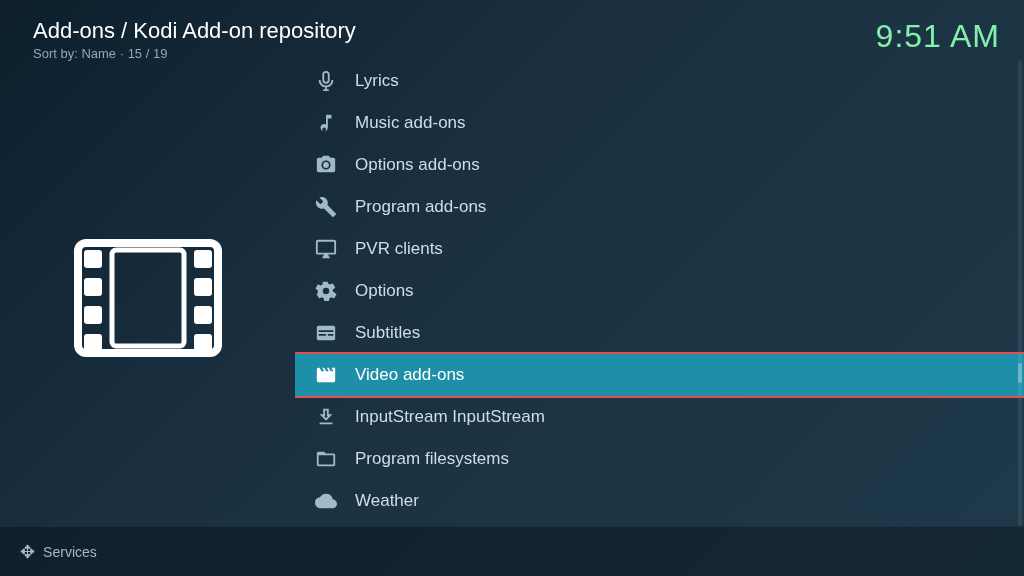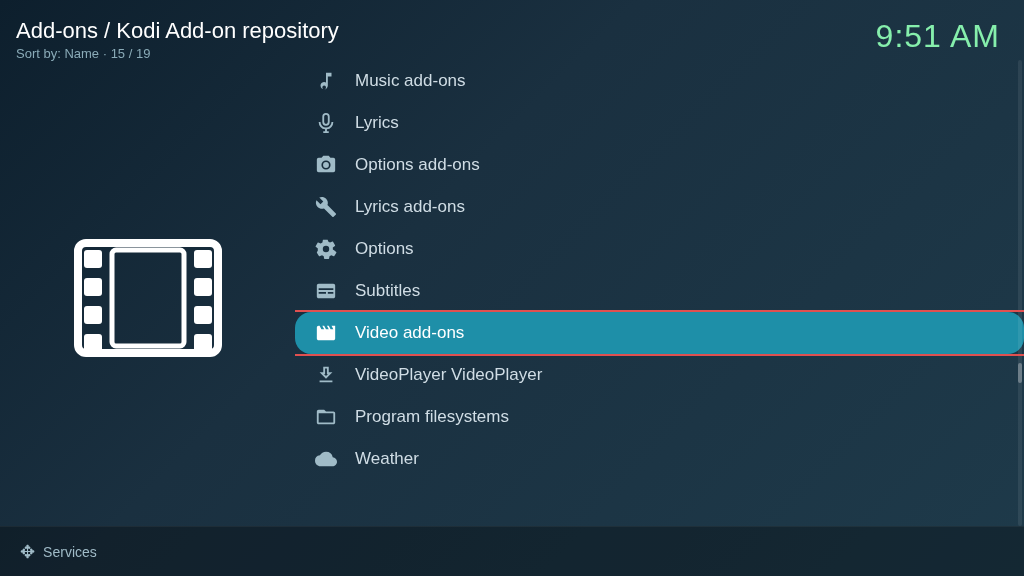--- a/index.html
+++ b/index.html
@@ -20,21 +20,21 @@
       inset: 0;
       background: linear-gradient(135deg, #0d1f2d 0%, #1a3040 40%, #1e3a4a 100%);
     }
 
     
     .header {
       position: absolute;
       top: 0;
       left: 0;
       right: 0;
-      padding: 18px 24px 8px 16px;
+      padding: 18px 24px 8px 33px;
       display: flex;
       justify-content: space-between;
       align-items: flex-start;
       z-index: 10;
     }
 
     .header-title {
       font-size: 22px;
       font-weight: 400;
       color: #ffffff;
@@ -92,21 +92,20 @@
       font-size: 17px;
       color: #d0dde5;
       cursor: pointer;
       gap: 18px;
     }
 
     .list-item.selected {
       background: #1e8fa8;
       color: #ffffff;
       position: relative;
-      border-radius: 16px;
     }
 
     .list-item.selected::before {
       content: '';
       position: absolute;
       left: -2px;
       top: -2px;
       right: -2px;
       bottom: -2px;
       border: 2px solid #e05050;
@@ -210,53 +209,61 @@
       <rect x="44" y="22" width="72" height="96" rx="4" fill="none" stroke="white" stroke-width="5"></rect>
     </svg>
   </div>
 </div>
 
 <div class="list-panel">
 
   <div class="list-item">
     <div class="item-icon">
       <svg viewBox="0 0 24 24" fill="currentColor">
+          <path d="M12 1a4 4 0 0 0-4 4v6a4 4 0 0 0 8 0V5a4 4 0 0 0-4-4zm-2 4a2 2 0 0 1 4 0v6a2 2 0 0 1-4 0V5zm-4 6a6 6 0 0 0 12 0h2a8 8 0 0 1-7 7.93V21h2v2H9v-2h2v-2.07A8 8 0 0 1 4 11H6z"></path>
+        </svg>
+    </div>
+    <span>Lyrics</span>
+  </div>
+
+  <div class="list-item">
+    <div class="item-icon">
+      <svg viewBox="0 0 24 24" fill="currentColor">
           <path d="M12 3v10.55A4 4 0 1 0 14 17V7h4V3h-6zM10 21a2 2 0 1 1 0-4 2 2 0 0 1 0 4z"></path>
         </svg>
     </div>
     <span>Music add-ons</span>
   </div>
 
   <div class="list-item">
     <div class="item-icon">
       <svg viewBox="0 0 24 24" fill="currentColor">
-          <path d="M12 1a4 4 0 0 0-4 4v6a4 4 0 0 0 8 0V5a4 4 0 0 0-4-4zm-2 4a2 2 0 0 1 4 0v6a2 2 0 0 1-4 0V5zm-4 6a6 6 0 0 0 12 0h2a8 8 0 0 1-7 7.93V21h2v2H9v-2h2v-2.07A8 8 0 0 1 4 11H6z"></path>
-        </svg>
-    </div>
-    <span>Lyrics</span>
-  </div>
-
-  <div class="list-item">
-    <div class="item-icon">
-      <svg viewBox="0 0 24 24" fill="currentColor">
           <path d="M12 15.2A3.2 3.2 0 1 1 12 8.8a3.2 3.2 0 0 1 0 6.4zM9 2L7.17 4H4a2 2 0 0 0-2 2v12a2 2 0 0 0 2 2h16a2 2 0 0 0 2-2V6a2 2 0 0 0-2-2h-3.17L15 2H9zm3 15a5 5 0 1 1 0-10 5 5 0 0 1 0 10z"></path>
         </svg>
     </div>
     <span>Options add-ons</span>
   </div>
 
   <div class="list-item">
     <div class="item-icon">
       <svg viewBox="0 0 24 24" fill="currentColor">
           <path d="M22.7 19l-9.1-9.1c.9-2.3.4-5-1.5-6.9-2-2-5-2.4-7.4-1.3L9 6 6 9 1.6 4.7C.4 7.1.9 10.1 2.9 12.1c1.9 1.9 4.6 2.4 6.9 1.5l9.1 9.1c.4.4 1 .4 1.4 0l2.3-2.3c.5-.4.5-1.1.1-1.4z"></path>
         </svg>
     </div>
-    <span>Lyrics add-ons</span>
-  </div>
-
+    <span>Program add-ons</span>
+  </div>
+
+  <div class="list-item">
+    <div class="item-icon">
+      <svg viewBox="0 0 24 24" fill="currentColor">
+          <path d="M21 2H3a2 2 0 0 0-2 2v12a2 2 0 0 0 2 2h7l-2 3v1h8v-1l-2-3h7a2 2 0 0 0 2-2V4a2 2 0 0 0-2-2zm0 14H3V4h18v12z"></path>
+        </svg>
+    </div>
+    <span>PVR clients</span>
+  </div>
 
   <div class="list-item">
     <div class="item-icon">
       <svg viewBox="0 0 24 24" fill="currentColor">
           <path d="M12 15.5A3.5 3.5 0 0 1 8.5 12 3.5 3.5 0 0 1 12 8.5a3.5 3.5 0 0 1 3.5 3.5 3.5 3.5 0 0 1-3.5 3.5m7.43-2.92c.04-.34.07-.69.07-1.08s-.03-.74-.07-1.08l2.32-1.82c.21-.16.26-.46.13-.7l-2.2-3.8c-.13-.24-.42-.32-.65-.24l-2.74 1.1c-.57-.44-1.18-.81-1.85-1.09L14 2.42c-.04-.26-.27-.42-.54-.42h-4.4c-.27 0-.5.16-.54.42l-.42 2.45c-.67.28-1.28.65-1.85 1.09l-2.74-1.1c-.23-.08-.52 0-.65.24l-2.2 3.8c-.14.24-.09.54.13.7l2.32 1.82c-.04.34-.07.69-.07 1.08s.03.74.07 1.08L2.2 15.27c-.21.16-.26.46-.13.7l2.2 3.8c.13.24.42.32.65.24l2.74-1.1c.57.44 1.18.81 1.85 1.09l.42 2.45c.04.26.27.42.54.42h4.4c.27 0 .5-.16.54-.42l.42-2.45c.67-.28 1.28-.65 1.85-1.09l2.74 1.1c.23.08.52 0 .65-.24l2.2-3.8c.14-.24.09-.54-.13-.7l-2.32-1.82z"></path>
         </svg>
     </div>
     <span>Options</span>
   </div>
 
@@ -277,21 +284,21 @@
     </div>
     <span>Video add-ons</span>
   </div>
 
   <div class="list-item">
     <div class="item-icon">
       <svg viewBox="0 0 24 24" fill="currentColor">
           <path d="M19 9h-4V3H9v6H5l7 7 7-7zm-8 2V5h2v6h1.17L12 13.17 9.83 11H11zm-6 7v2h14v-2H5z"></path>
         </svg>
     </div>
-    <span>VideoPlayer VideoPlayer</span>
+    <span>InputStream InputStream</span>
   </div>
 
   <div class="list-item">
     <div class="item-icon">
       <svg viewBox="0 0 24 24" fill="currentColor">
           <path d="M20 6h-8l-2-2H4c-1.1 0-2 .9-2 2v12c0 1.1.9 2 2 2h16c1.1 0 2-.9 2-2V8c0-1.1-.9-2-2-2zm0 12H4V8h16v10z"></path>
         </svg>
     </div>
     <span>Program filesystems</span>
   </div>

